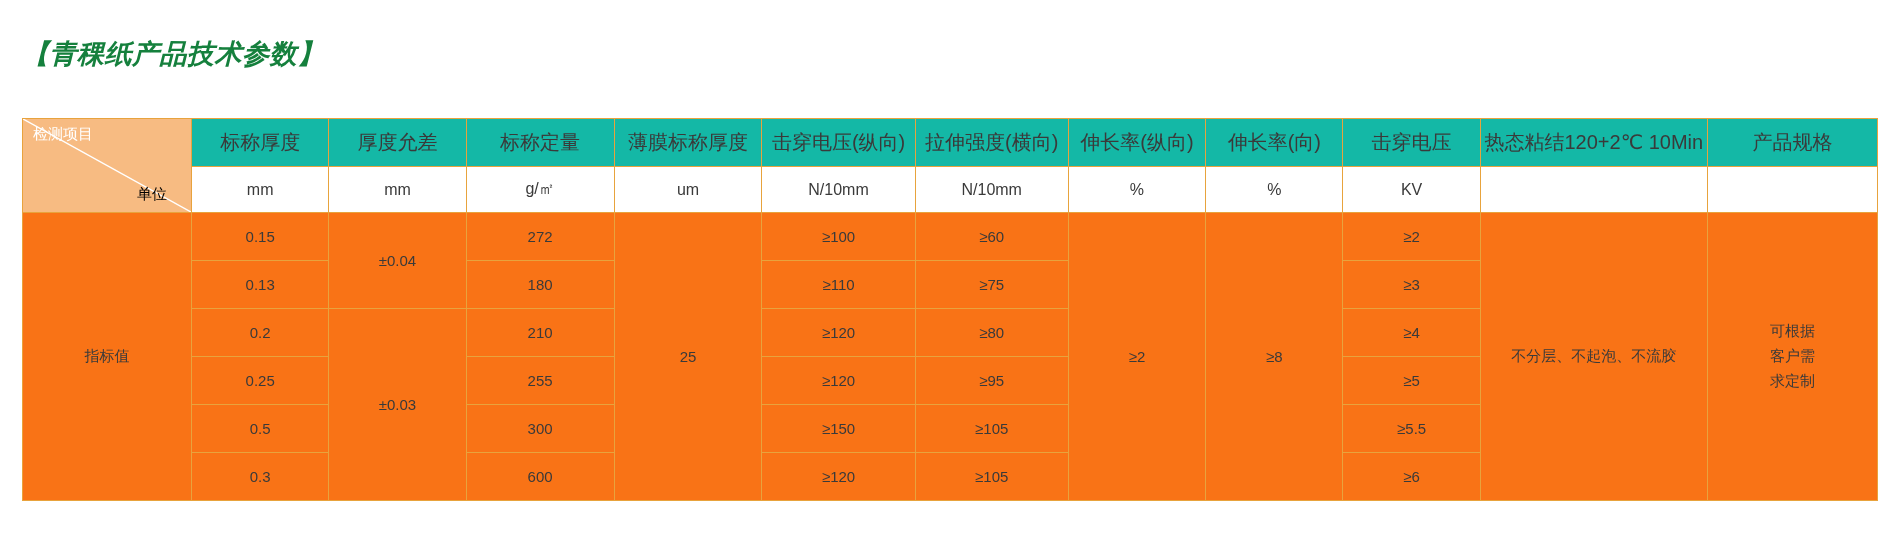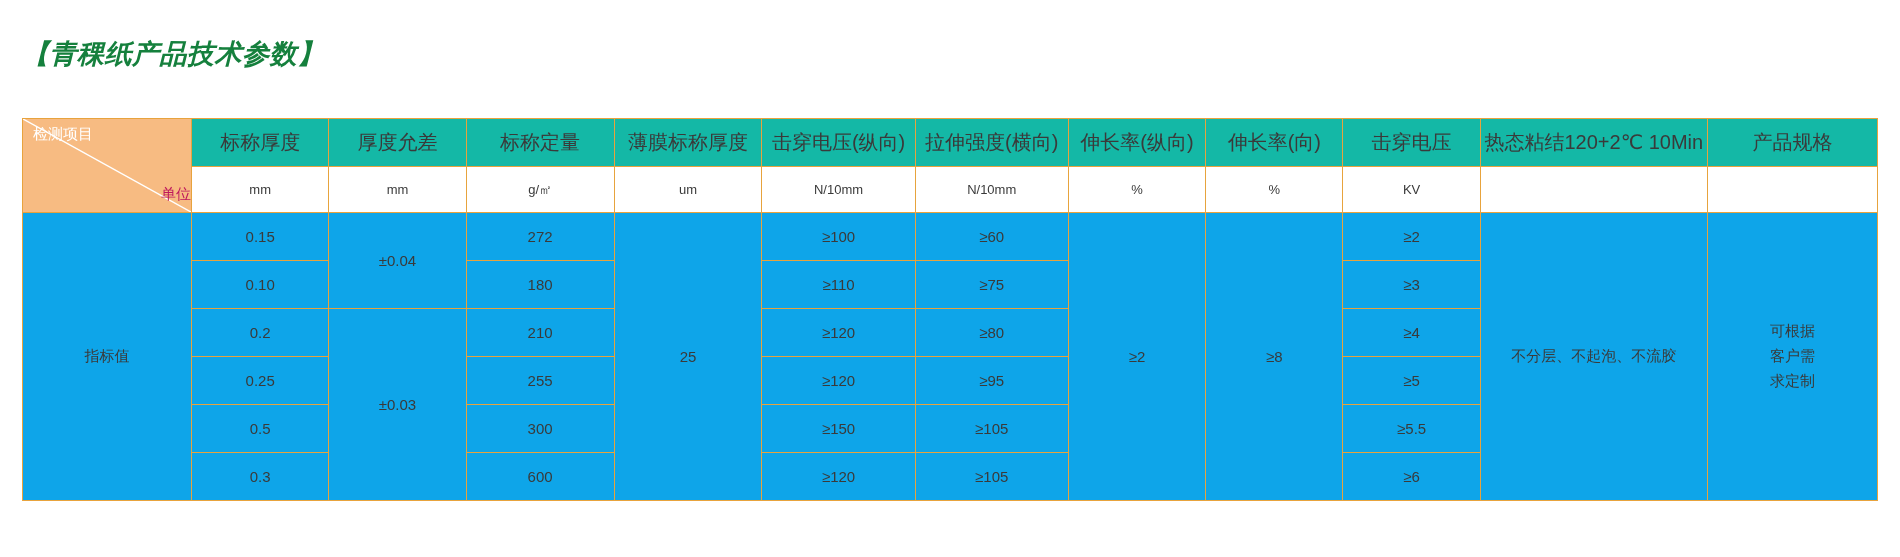--- a/index.html
+++ b/index.html
@@ -53,21 +53,21 @@
   }
   .hdr {
     background: #14b8a6;
     color: #ffffff;
     font-size: 20px;
     height: 47px;
   }
   .unit-row td {
     height: 45px;
     background: #ffffff;
-    font-size: 13px;
+    font-size: 16px;
   }
   .corner {
     position: relative;
     background: #f7bb82;
     padding: 0;
     overflow: hidden;
   }
   .corner .diag {
     position: absolute;
     left: 0; top: 0;
@@ -76,28 +76,28 @@
   }
   .corner .lbl-top {
     position: absolute;
     left: 10px;
     top: 6px;
     color: #ffffff;
     font-size: 15px;
   }
   .corner .lbl-bottom {
     position: absolute;
-    right: 0;
+    right: 24px;
     bottom: 8px;
-    color: #be185d;
+    color: #000000;
     font-size: 15px;
   }
   .data-row td {
     height: 47px;
-    background: #0ea5e9;
+    background: #f97316;
     margin-top: 12px;
   }
   .rowspan-cell {
     background: #ffffff;
   }
   .multi-line {
     line-height: 1.65;
   }
   .nowrap { white-space: nowrap; }
 </style>
@@ -173,21 +173,21 @@
           <td>≥2</td>
           <td rowspan="6">不分层、不起泡、不流胶</td>
           <td rowspan="6" class="multi-line">
             <div>可根据</div>
             <div>客户需</div>
             <div>求定制</div>
           </td>
         </tr>
 
         <tr class="data-row">
-          <td>0.10</td>
+          <td>0.13</td>
           <td>180</td>
           <td>≥110</td>
           <td>≥75</td>
           <td>≥3</td>
         </tr>
 
         <tr class="data-row">
           <td>0.2</td>
           <td rowspan="4">±0.03</td>
           <td>210</td>

